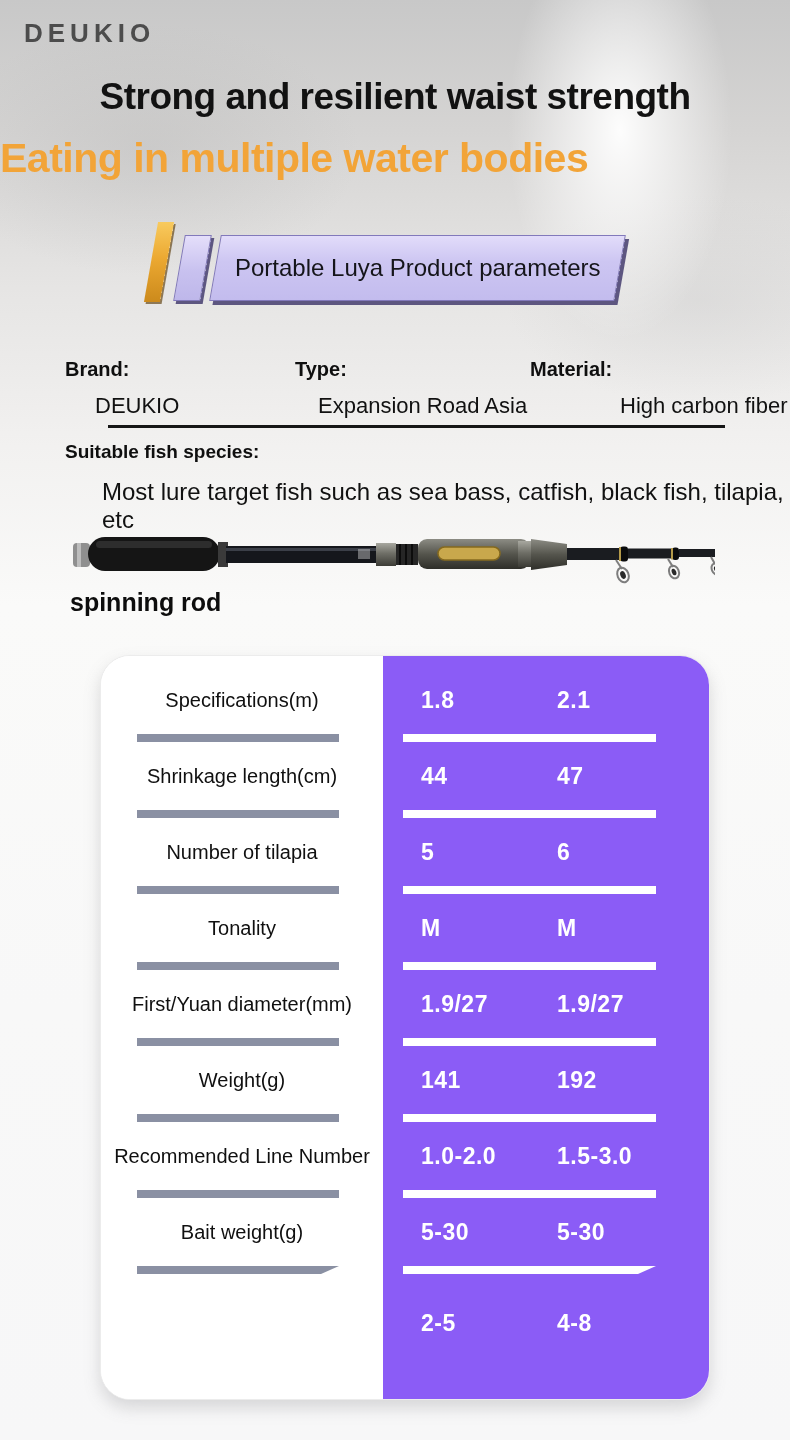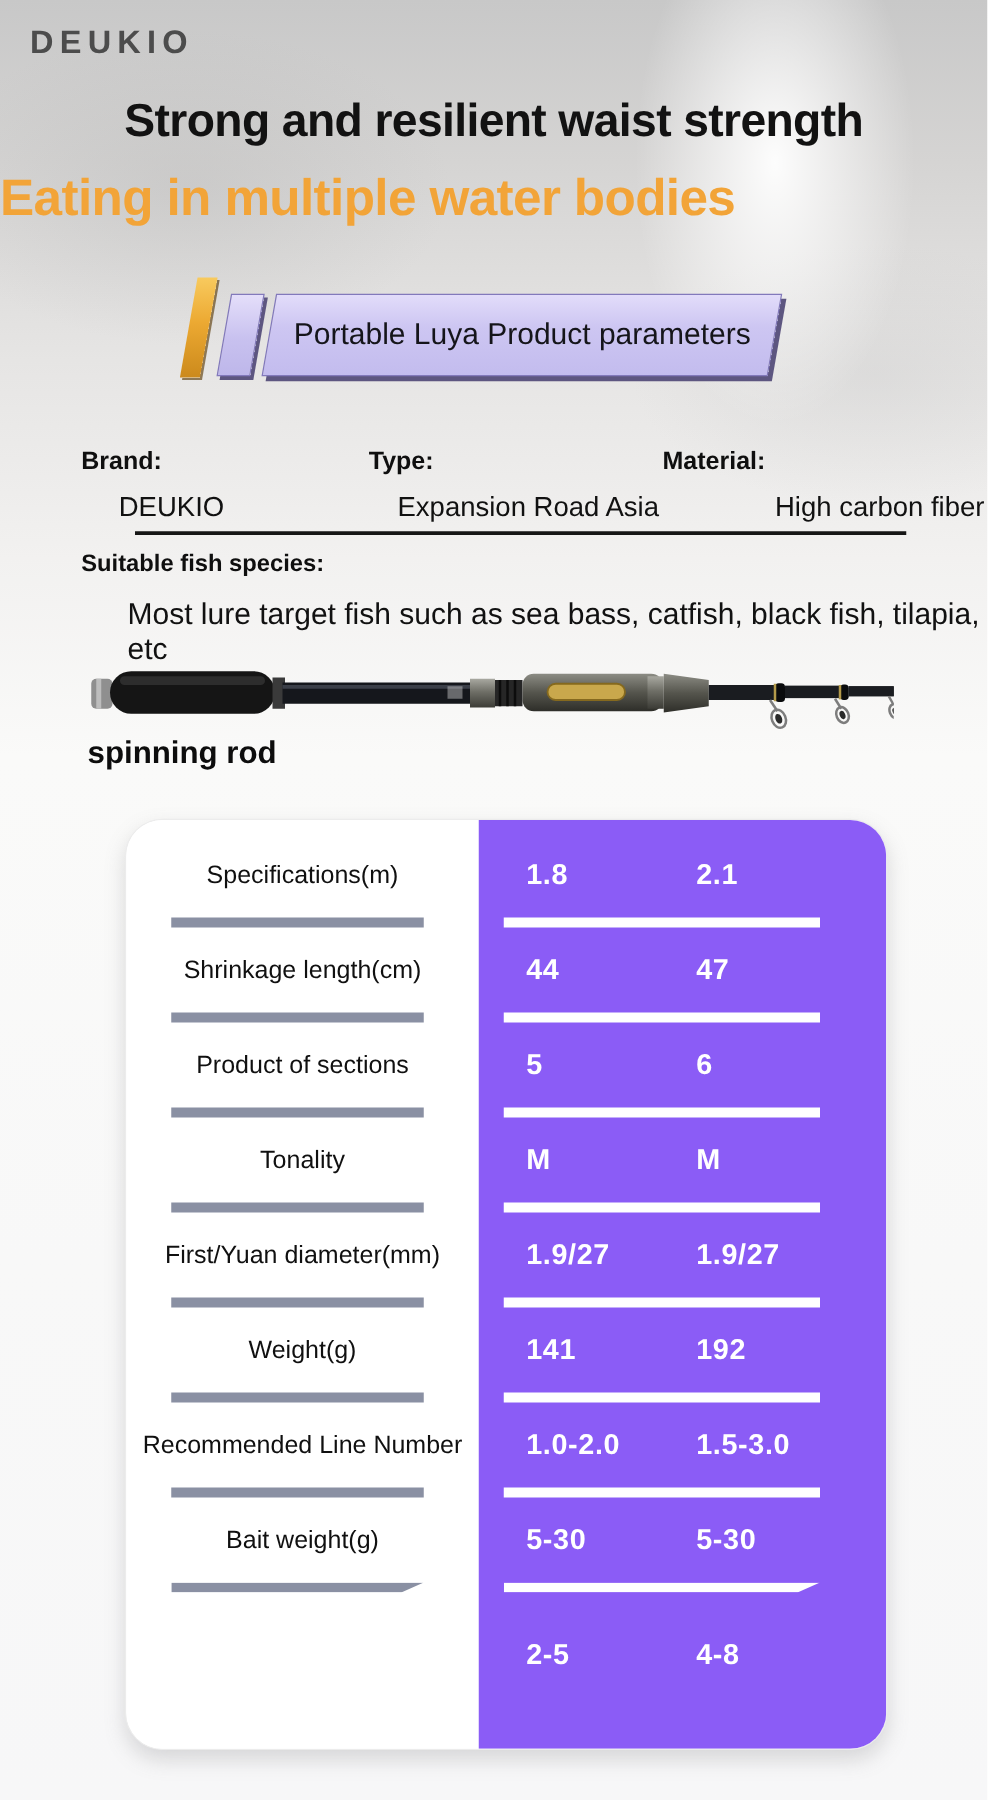--- a/index.html
+++ b/index.html
@@ -181,21 +181,21 @@
     <div class="spec-left">
       <div class="l-cell">
           <span class="l-text">Specifications(m)</span>
         </div>
       <div class="l-bar"></div>
       <div class="l-cell">
           <span class="l-text">Shrinkage length(cm)</span>
         </div>
       <div class="l-bar"></div>
       <div class="l-cell">
-          <span class="l-text">Product of sections</span>
+          <span class="l-text">Number of tilapia</span>
         </div>
       <div class="l-bar"></div>
       <div class="l-cell">
           <span class="l-text">Tonality</span>
         </div>
       <div class="l-bar"></div>
       <div class="l-cell">
           <span class="l-text">First/Yuan diameter(mm)</span>
         </div>
       <div class="l-bar"></div>

